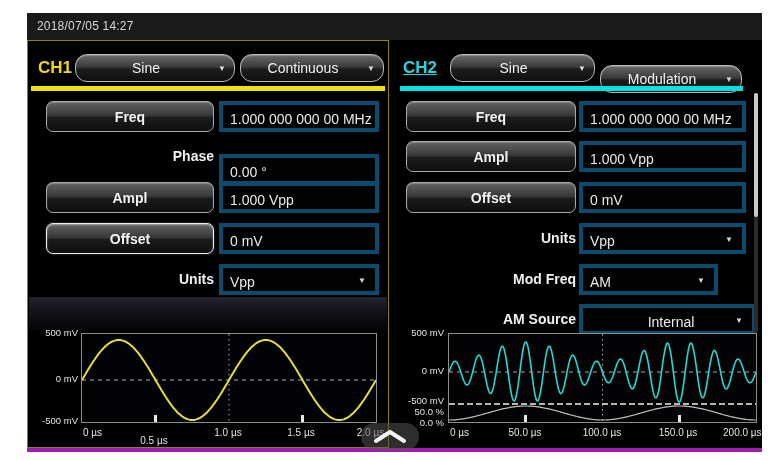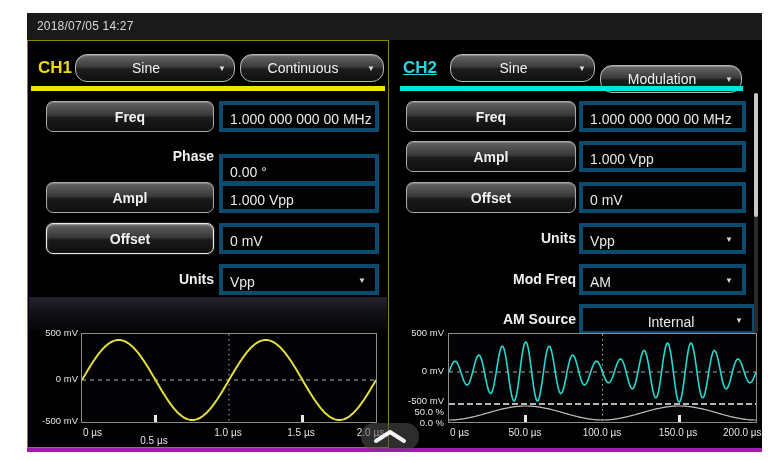--- a/index.html
+++ b/index.html
@@ -121,21 +121,21 @@
     <div class="abs row-label-btn" style="left:16px;top:141px;width:170px;">Offset</div>
     <div class="abs vbox" style="left:189px;top:141px;width:167px;">0 mV</div>
 
     <div class="abs row-label-txt" style="left:16px;top:182px;width:170px;">Units</div>
     <div class="abs vbox" style="left:189px;top:182px;width:167px;">
       <span>Vpp</span>
       <span class="arr">▼</span>
     </div>
 
     <div class="abs row-label-txt" style="left:16px;top:223px;width:170px;">Mod Freq</div>
-    <div class="abs vbox" style="left:189px;top:223px;width:167px;">
+    <div class="abs vbox" style="left:189px;top:223px;width:139px;">
       <span>AM</span>
       <span class="arr">▼</span>
     </div>
 
     <div class="abs row-label-txt" style="left:16px;top:263px;width:170px;">AM Source</div>
     <div class="abs vbox" style="left:189px;top:263px;width:177px;text-align:center;">
       <span>Internal</span>
       <span class="arr">▼</span>
     </div>
 

